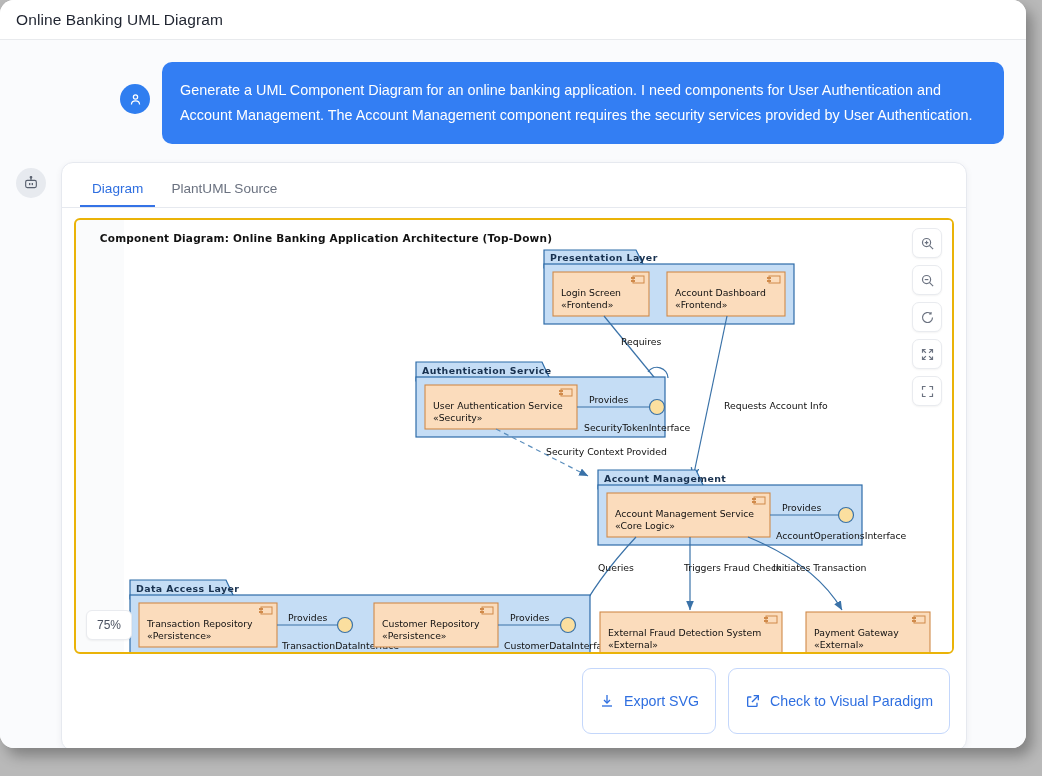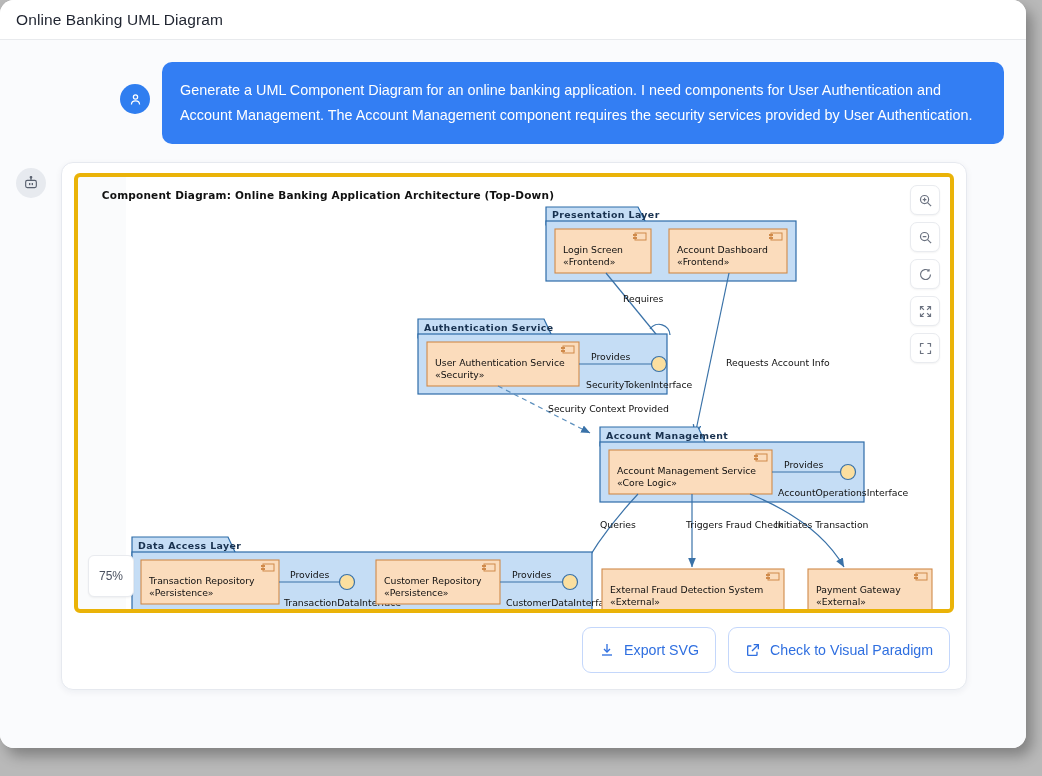--- a/index.html
+++ b/index.html
@@ -120,21 +120,21 @@
   }
   .tab.active {
     color: #2f6fe0;
     border-bottom-color: #3573e6;
   }
   .canvas-wrap {
     position: relative;
     margin: 10px 12px 10px 12px;
     height: 432px;
     background: #fafbfc;
-    border: 4px solid #eab308;
+    border: 2px solid #eab308;
     border-radius: 6px;
     overflow: hidden;
   }
   .canvas-white {
     position: absolute;
     left: 48px;
     top: 0;
     right: 0;
     bottom: 0;
     background: #ffffff;
@@ -166,39 +166,39 @@
   .zlevel {
     position: absolute;
     left: 10px;
     bottom: 12px;
     background: #ffffff;
     border: 1px solid #e9ebef;
     border-radius: 6px;
     box-shadow: 0 1px 2px rgba(0,0,0,.05);
     font-size: 12px;
     color: #4a5160;
-    padding: 13px 10px;
+    padding: 7px 10px;
     z-index: 5;
   }
   
   .actions {
     display: flex;
     justify-content: flex-end;
     gap: 12px;
     padding: 4px 16px 16px 16px;
   }
   .abtn {
     display: flex;
     align-items: center;
     gap: 9px;
     border: 1px solid #c4d7fb;
     background: #ffffff;
     color: #2f6fe0;
     border-radius: 9px;
-    padding: 14px 16px;
+    padding: 24px 16px;
     font-size: 14.2px;
     cursor: pointer;
     font-family: inherit;
   }
   
   .uml-pkg-title { font-family: "DejaVu Sans", sans-serif; font-size: 9.4px; font-weight: bold; fill: #18314f; letter-spacing: .4px; }
   .uml-title { font-family: "DejaVu Sans", sans-serif; font-size: 10.5px; font-weight: bold; fill: #111111; letter-spacing: .2px;}
   .uml-comp { font-family: "DejaVu Sans", sans-serif; font-size: 9.3px; fill: #101010; }
   .uml-label { font-family: "DejaVu Sans", sans-serif; font-size: 9.3px; fill: #101010; }
 </style>
@@ -230,20 +230,24 @@
             <rect x="4" y="8" width="16" height="11" rx="2.4"></rect>
             <path d="M12 4v4"></path>
               <circle cx="12" cy="3.4" r="1.2" fill="#58606e"></circle>
             <rect x="9" y="12" width="2" height="3.2" fill="#58606e" stroke="none"></rect>
             <rect x="13" y="12" width="2" height="3.2" fill="#58606e" stroke="none"></rect>
           </svg>
         </div>
 
         <div class="card">
 
+          <div class="tabs">
+            <button class="tab active">Diagram</button>
+            <button class="tab">PlantUML Source</button>
+          </div>
 
           <div class="canvas-wrap">
             <div class="canvas-white"></div>
 
             <svg class="diagram-svg" width="880" height="432" viewBox="0 0 880 432">
               <defs>
                 <marker id="arw" markerWidth="9" markerHeight="9" refX="7.4" refY="3.2" orient="auto">
                   <path d="M0,0 L7.6,3.2 L0,6.4 z" fill="#3a72a8"></path>
                 </marker>
                 <marker id="arwo" markerWidth="11" markerHeight="11" refX="8.6" refY="3.4" orient="auto">

